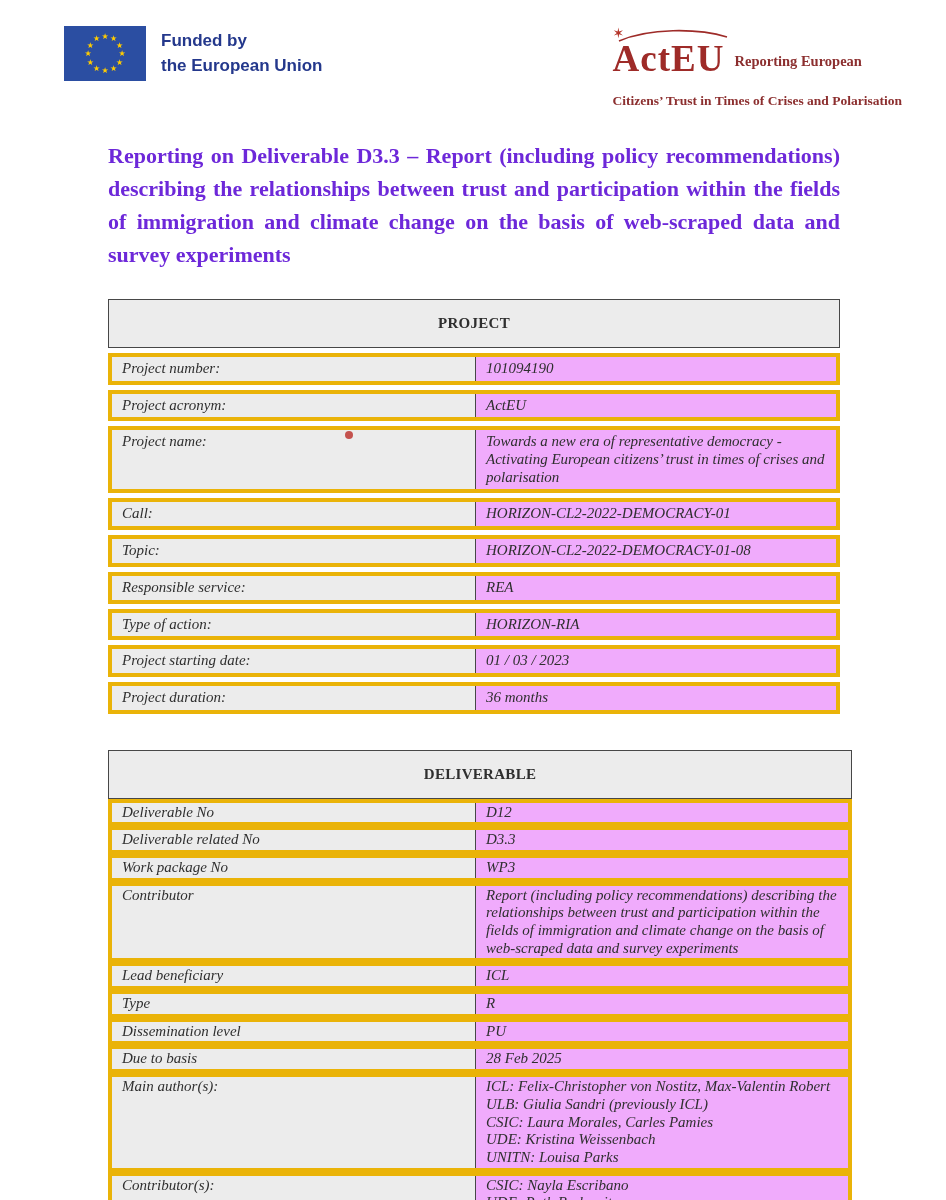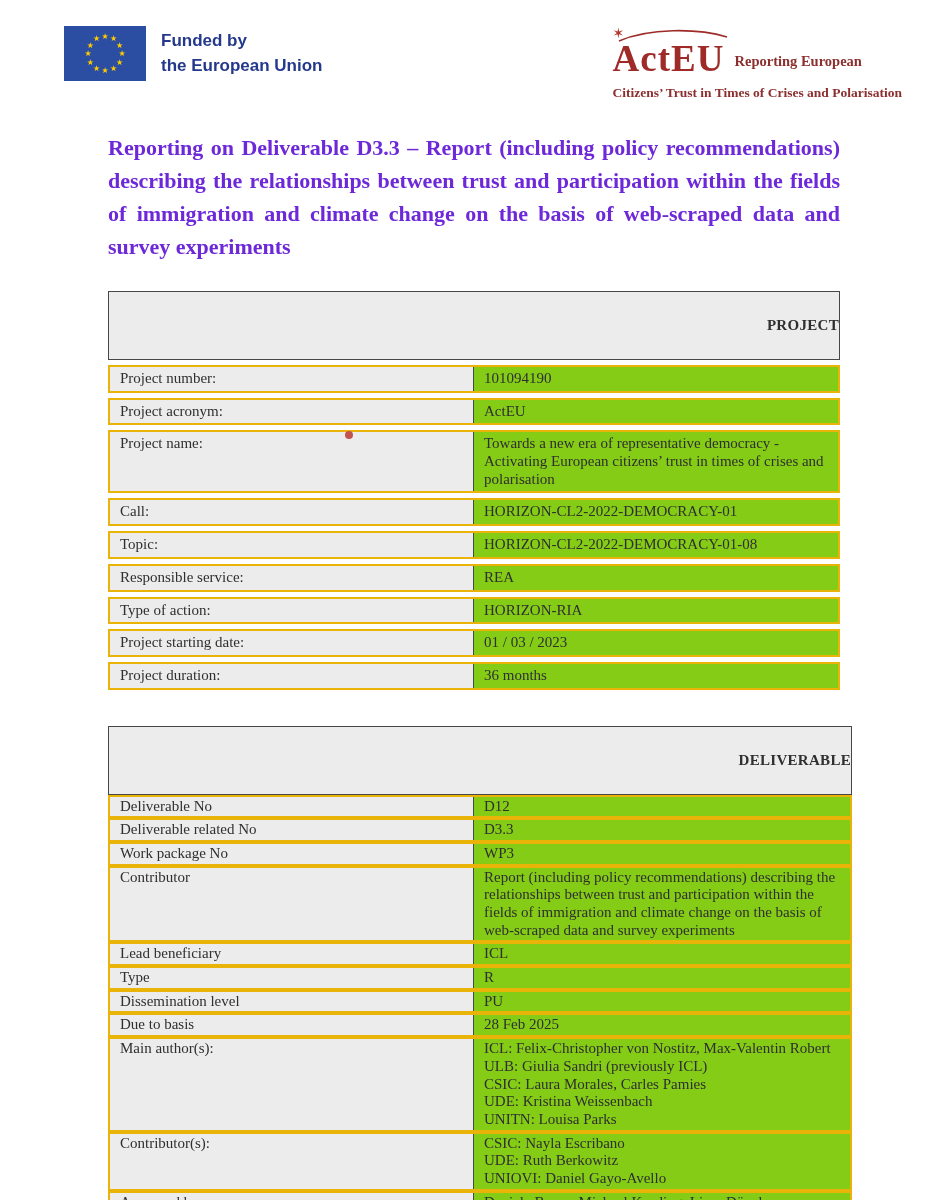--- a/index.html
+++ b/index.html
@@ -38,47 +38,47 @@
   .acteu-star {
     position: absolute; top: -5px; left: 0px;
     color: #b5372c; font-size: 14px;
     font-family: "DejaVu Sans", sans-serif;
   }
   .acteu-name {
     font-size: 37px; font-weight: bold; color: #9e2b28;
     letter-spacing: 1px; line-height: 1;
   }
   .acteu-tag1 { font-size: 14.5px; font-weight: bold; color: #8c2f2f; padding-bottom: 7px; }
-  .acteu-tag2 { font-size: 13.5px; font-weight: bold; color: #8c2f2f; margin-top: 8px; }
+  .acteu-tag2 { font-size: 13.5px; font-weight: bold; color: #8c2f2f; margin-top: 16px; }
 
   
   .doc-title {
     width: 732px;
     margin: 30px 0 15px 108px;
     font-size: 22px;
     line-height: 1.5;
     text-align: justify;
     color: #6d28d9;
   }
 
   
   .tbl { margin-left: 108px; }
   .tbl-project { width: 732px; margin-top: 28px; }
   .tbl-deliverable { width: 744px; margin-top: 36px; }
   .thead {
     border: 1px solid #474747;
     background: #ececec;
-    text-align: right;
+    text-align: center;
     font-weight: bold;
     font-size: 15px;
-    padding: 25px 0;
+    padding: 15px 0;
     color: #2f2f2f;
     letter-spacing: 0.3px;
   }
-  .trow { display: flex; border: 2px solid #eab308; margin-top: 5px; background: #84cc16; }
+  .trow { display: flex; border: 4px solid #eab308; margin-top: 5px; background: #f0abfc; font-style: italic; }
   .tbl-deliverable .trow { margin-top: 0; }
   .tlabel {
     width: 364px;
     background: #ececec;
     border-right: 1px solid #474747;
     padding: 3px 10px;
     font-size: 15px;
     line-height: 1.18;
   }
   .tvalue {

